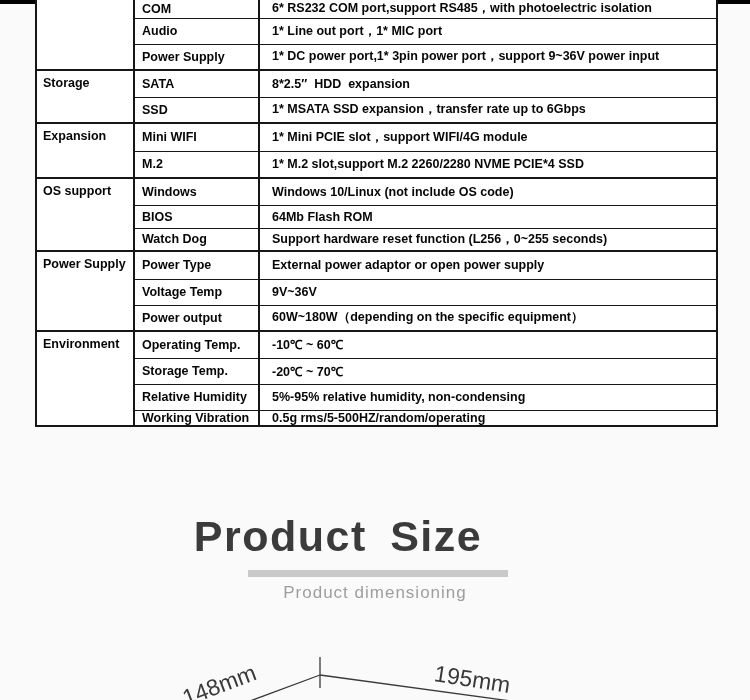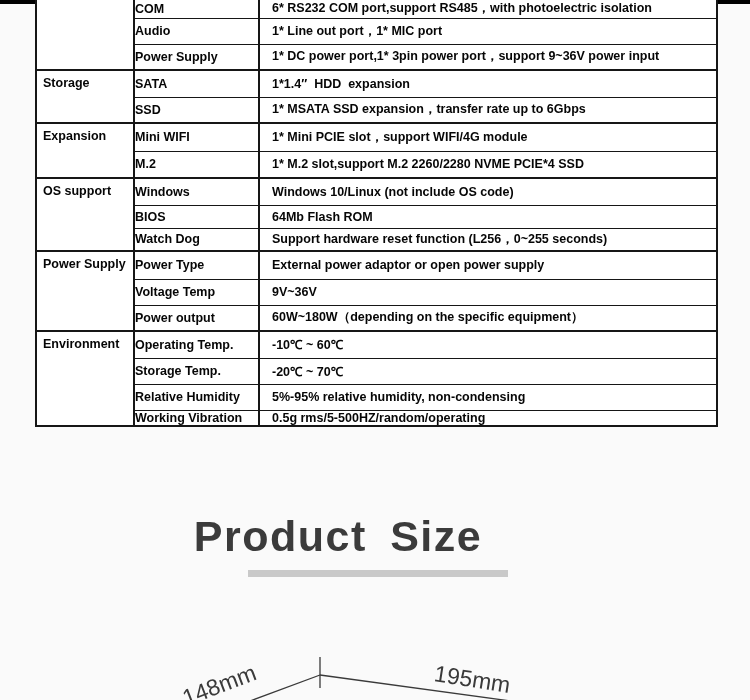--- a/index.html
+++ b/index.html
@@ -32,21 +32,21 @@
     border: 1px solid #161616;
     border-left-width: 2px;
     font-weight: bold;
     font-size: 12.5px;
     color: #060606;
     overflow: hidden;
   }
   tr.first td { border-top: none; }
   tr.gs td { border-top-width: 2px; }
   td.gcell { vertical-align: top; padding: 5px 3px 4px 6px; }
-  td.lcell { vertical-align: middle; }
+  td.lcell { vertical-align: middle; padding-left: 7px; }
   td.vcell { vertical-align: middle; padding-left: 12px; white-space: pre; }
   tr.h18 { height: 18px; } tr.h23 { height: 23px; margin-top: 14px; }
   tr.h26 { height: 26px; margin-left: 8px; } tr.h27 { height: 27px; }
   tr.h28 { height: 28px; margin-top: 19px; } tr.h31 { height: 16px; }
   .wavy {
     text-decoration: underline;
     text-decoration-style: wavy;
     text-decoration-color: #e03a2e;
     text-decoration-thickness: 1px;
     text-underline-offset: 3px;
@@ -114,21 +114,21 @@
         <td class="vcell">1* Line out port，1* MIC port</td>
       </tr>
       <tr class="h26">
         <td class="lcell">Power Supply</td>
         <td class="vcell">1* DC power port,1* 3pin power port，support 9~36V power input</td>
       </tr>
 
       <tr class="gs h27">
         <td class="gcell" rowspan="2">Storage</td>
         <td class="lcell">SATA</td>
-        <td class="vcell">1*1.4″  HDD  expansion</td>
+        <td class="vcell">8*2.5″  HDD  expansion</td>
       </tr>
       <tr class="h26">
         <td class="lcell">SSD</td>
         <td class="vcell">1* MSATA SSD expansion，transfer rate up to 6Gbps</td>
       </tr>
 
       <tr class="gs h28">
         <td class="gcell" rowspan="2">Expansion</td>
         <td class="lcell">Mini WIFI</td>
         <td class="vcell">1* Mini PCIE slot，support WIFI/4G module</td>
@@ -181,20 +181,21 @@
       </tr>
       <tr class="h31">
         <td class="lcell">Working Vibration</td>
         <td class="vcell"><span>0.5g </span><span class="wavy">rms</span><span>/5-500HZ/random/operating</span></td>
       </tr>
     </tbody>
   </table>
 
   <div class="ps-title">Product Size</div>
   <div class="ps-divider"></div>
+  <div class="ps-subtitle">Product dimensioning</div>
 
   <svg class="diagram-svg" viewBox="0 0 750 60" xmlns="http://www.w3.org/2000/svg">
     <line x1="320" y1="35" x2="234" y2="67" stroke="#3a3a3a" stroke-width="1.3"></line>
     <line x1="320" y1="35" x2="518" y2="62" stroke="#3a3a3a" stroke-width="1.3"></line>
     <line x1="320" y1="17" x2="320" y2="48" stroke="#3a3a3a" stroke-width="1.3"></line>
   </svg>
   <div class="dim-label dim-label-148">148mm</div>
   <div class="dim-label dim-label-195">195mm</div>
 
 </div>

